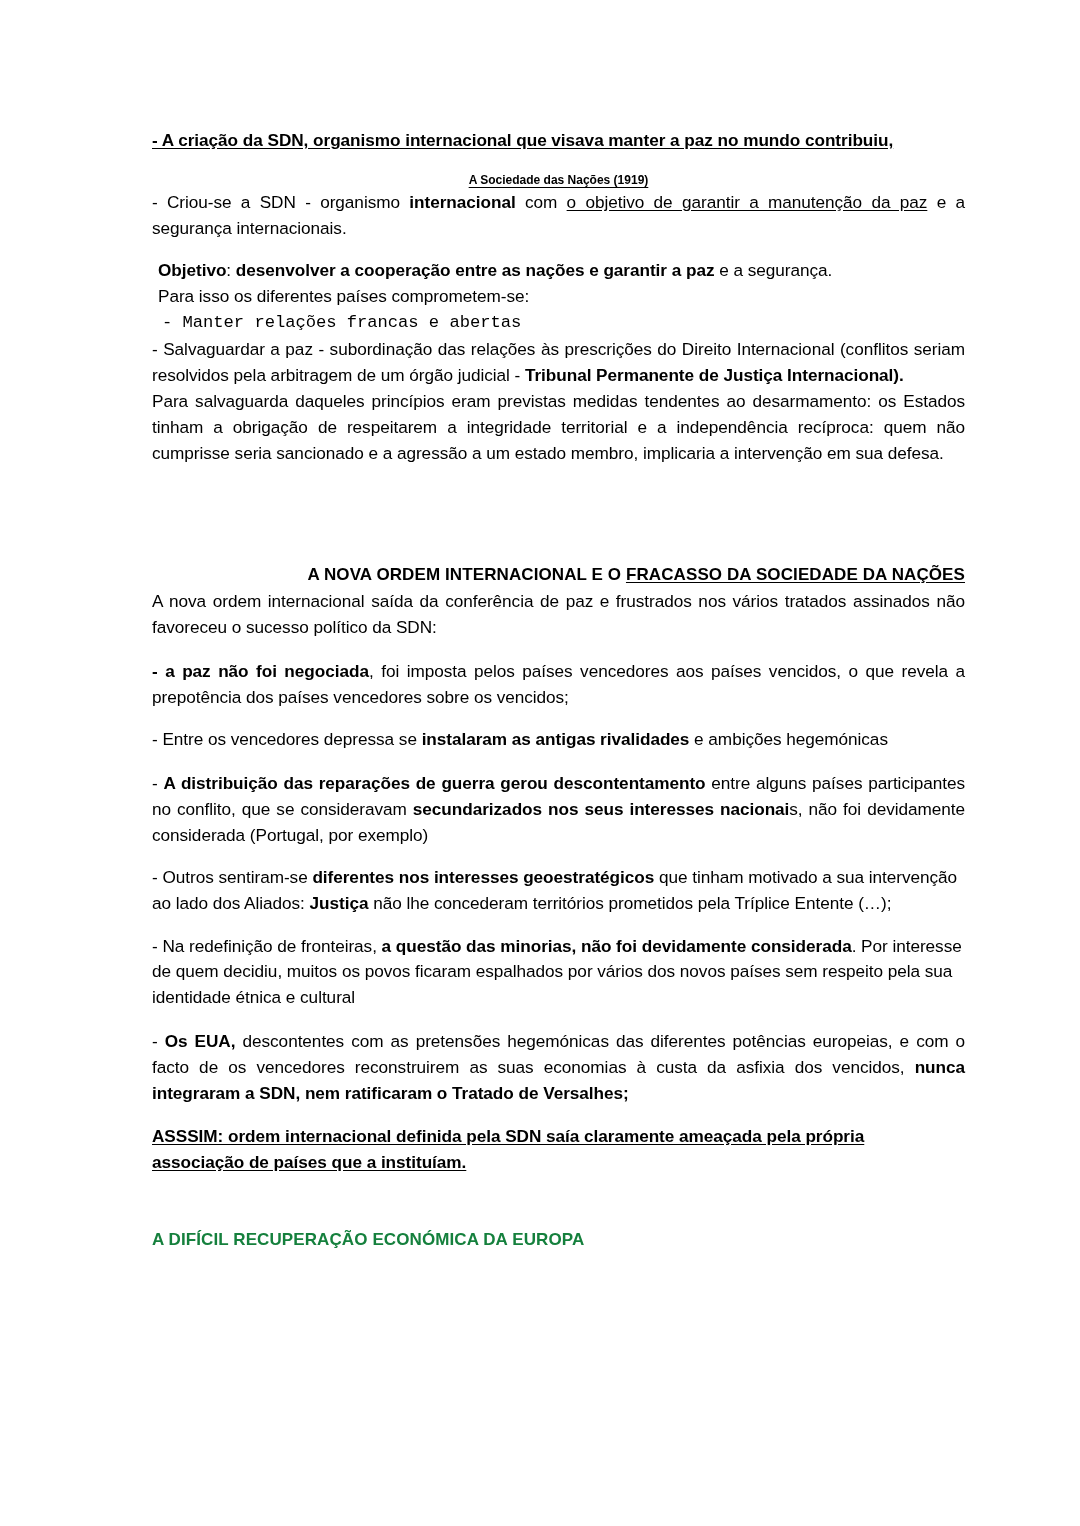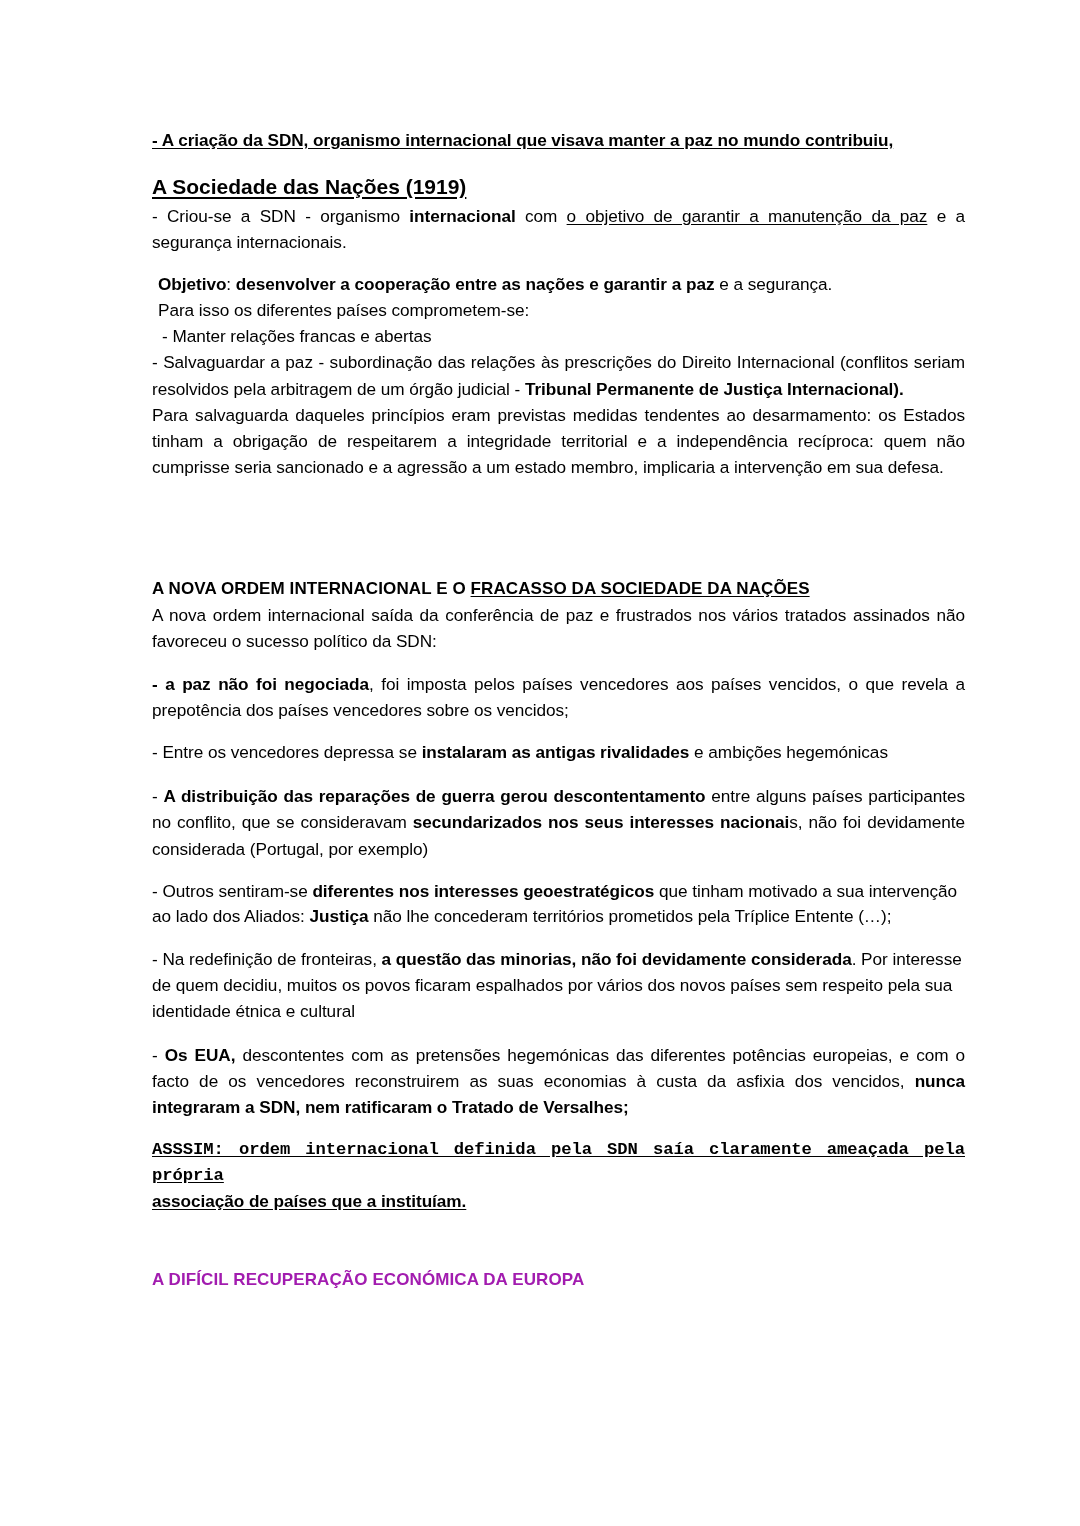--- a/index.html
+++ b/index.html
@@ -34,35 +34,35 @@
   .blk    { margin-bottom: 0; }
   .gap-sm { margin-bottom: 14px; }
   .gap-md { margin-bottom: 17px; }
   .gap-xl { margin-bottom: 52px; }
   .gap-xxl{ margin-bottom: 96px; }
 
   b, .b { font-weight: bold; text-align: center; }
   .u  { text-decoration: underline; text-underline-offset: 2px; }
 
   .heading-ul {
-    font-size: 21px;
+    font-size: 12px;
     font-weight: bold;
     text-decoration: underline;
     text-underline-offset: 2.5px;
     line-height: 1.52;
     margin: 0;
-    text-align: left;
+    text-align: center;
   }
 
   .heading-caps {
     font-size: 17px;
     font-weight: bold;
     line-height: 1.52;
     margin: 0;
-    text-align: left;
+    text-align: right;
     letter-spacing: 0.1px;
   }
 
   .tight {
     text-align: left;
     line-height: 1.5;
   }
 
   .indent-1 { padding-left: 6px; }
 
@@ -93,21 +93,21 @@
   <div class="heading-ul gap-sm">
     <span>A Sociedade das Nações (1919)</span>
   </div>
 
   <p class="body-text gap-md"><span>- Criou-se a SDN - organismo </span><b>internacional</b><span> com </span><span class="u">o objetivo de garantir a manutenção da paz</span><span> e a segurança internacionais.</span></p>
 
   <p class="body-text tight indent-1"><b>Objetivo</b><span>: </span><b>desenvolver a cooperação entre as nações e garantir a paz</b><span> e a segurança.</span></p>
 
   <p class="body-text tight indent-1">Para isso os diferentes países comprometem-se:</p>
 
-  <p class="body-text tight" style="padding-left:10px;">- Manter relações francas e abertas</p>
+  <p class="body-text tight" style="padding-left:10px;font-family:Liberation Mono, monospace;">- Manter relações francas e abertas</p>
 
   <p class="body-text just-block"><span>- Salvaguardar a paz - subordinação das relações às prescrições do Direito Internacional (conflitos seriam resolvidos pela arbitragem de um órgão judicial - </span><b>Tribunal Permanente de Justiça Internacional).</b></p>
 
   <p class="body-text just-block gap-xxl">Para salvaguarda daqueles princípios eram previstas medidas tendentes ao desarmamento: os Estados tinham a obrigação de respeitarem a integridade territorial e a independência recíproca: quem não cumprisse seria sancionado e a agressão a um estado membro, implicaria a intervenção em sua defesa.</p>
 
   <div class="heading-caps gap-md"><span>A NOVA ORDEM INTERNACIONAL E O </span><span class="u">FRACASSO DA SOCIEDADE DA NAÇÕES</span></div>
 
   <p class="body-text just-block gap-md">A nova ordem internacional saída da conferência de paz e frustrados nos vários tratados assinados não favoreceu o sucesso político da SDN:</p>
 
   <p class="body-text just-block gap-md"><b>- a paz não foi negociada</b><span>, foi imposta pelos países vencedores aos países vencidos, o que revela a prepotência dos países vencedores sobre os vencidos;</span></p>
@@ -116,25 +116,25 @@
 
   <p class="body-text just-block gap-md"><span>- </span><b>A distribuição das reparações de guerra gerou descontentamento</b><span> entre alguns países participantes no conflito, que se consideravam </span><b>secundarizados nos seus interesses nacionai</b><span>s, não foi devidamente considerada (Portugal, por exemplo)</span></p>
 
   <p class="body-text tight gap-md"><span>- Outros sentiram-se </span><b>diferentes nos interesses geoestratégicos</b><span> que tinham motivado a sua intervenção ao lado dos Aliados: </span><b>Justiça</b><span> não lhe concederam territórios prometidos pela Tríplice Entente (…);</span></p>
 
   <p class="body-text tight gap-md"><span>- Na redefinição de fronteiras, </span><b>a questão das minorias, não foi devidamente considerada</b><span>. Por interesse de quem decidiu, muitos os povos ficaram espalhados por vários dos novos países sem respeito pela sua identidade étnica e cultural</span></p>
 
   <p class="body-text just-block gap-md"><span>- </span><b>Os EUA,</b><span> descontentes com as pretensões hegemónicas das diferentes potências europeias, e com o facto de os vencedores reconstruirem as suas economias à custa da asfixia dos vencidos, </span><b>nunca integraram a SDN, nem ratificaram o Tratado de Versalhes;</b></p>
 
   <div class="blk gap-xl">
-    <div class="body-text b u" style="text-align: justify; font-family: Liberation Mono, monospace;">
+    <div class="body-text b u" style="text-align: justify;">
       <span>ASSSIM: ordem internacional definida pela SDN saía claramente ameaçada pela própria</span>
     </div>
     <div class="body-text b u tight">
       <span>associação de países que a instituíam.</span>
     </div>
   </div>
 
-  <div class="red-heading" style="color:#a21caf; margin-top: 24px;">
+  <div class="red-heading" style="color:#15803d; margin-top: 24px;">
     <span>A DIFÍCIL RECUPERAÇÃO ECONÓMICA DA EUROPA</span>
   </div>
 
 </div>
 
 </body></html>

